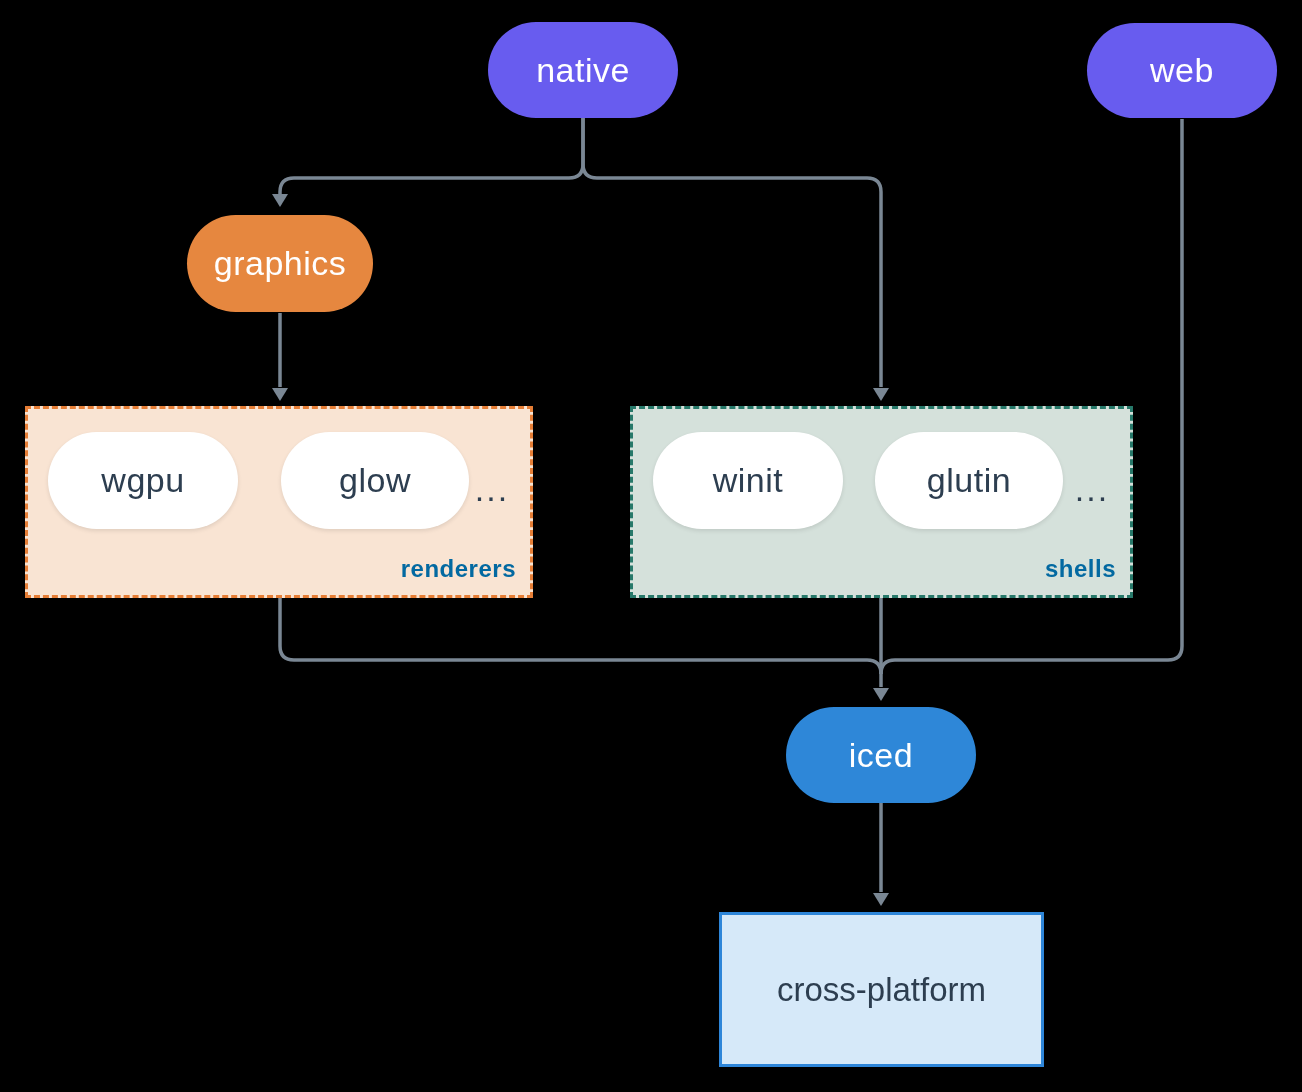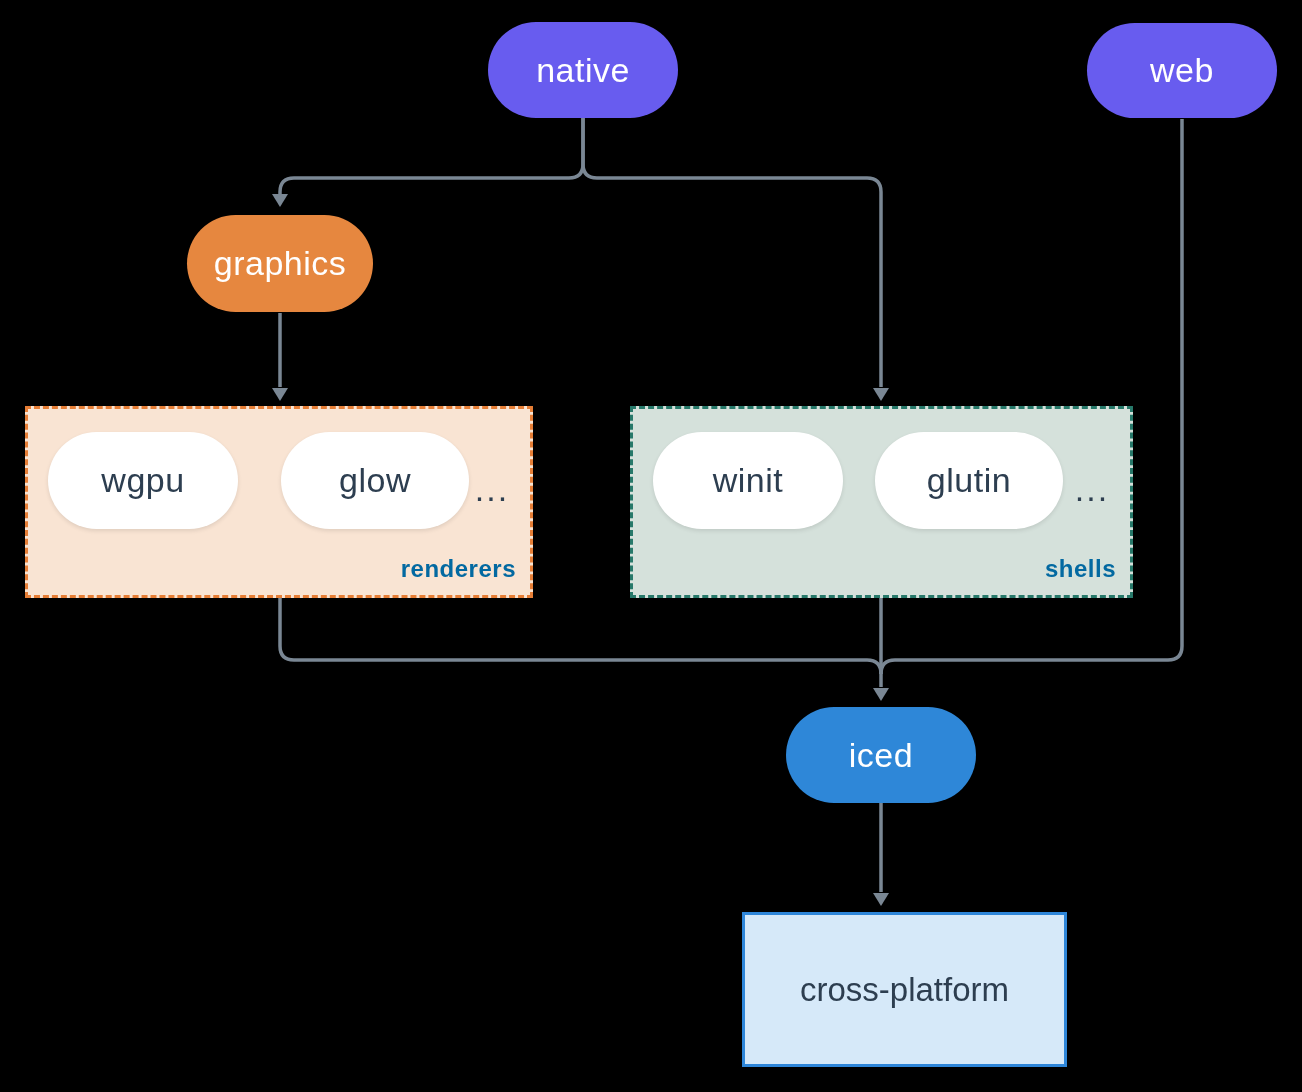--- a/index.html
+++ b/index.html
@@ -30,21 +30,21 @@
   .node-native{left:488px;top:22px;width:190px;height:96px;}
   .node-web{left:1087px;top:23px;width:190px;height:95px;}
   .node-graphics{left:187px;top:215px;width:186px;height:97px;}
   .node-iced{left:786px;top:707px;width:190px;height:96px;}
   .pill.inner{position:absolute;width:190px;height:97px;top:23px;}
   .pill.wgpu{left:20px;}
   .pill.glow{left:253px;width:188px;}
   .pill.winit{left:20px;}
   .pill.glutin{left:242px;width:188px;}
   .app-box{
-    position:absolute;left:742px;top:912px;width:325px;height:155px;box-sizing:border-box;
+    position:absolute;left:719px;top:912px;width:325px;height:155px;box-sizing:border-box;
     background:#D6E9F9;border:3px solid #2E86D9;
     display:flex;flex-direction:column;justify-content:center;
     color:#2D3E50;font-size:33px;line-height:48px;text-align:center;
   }
 </style>
 </head>
 <body>
 
 <div class="canvas">
 

